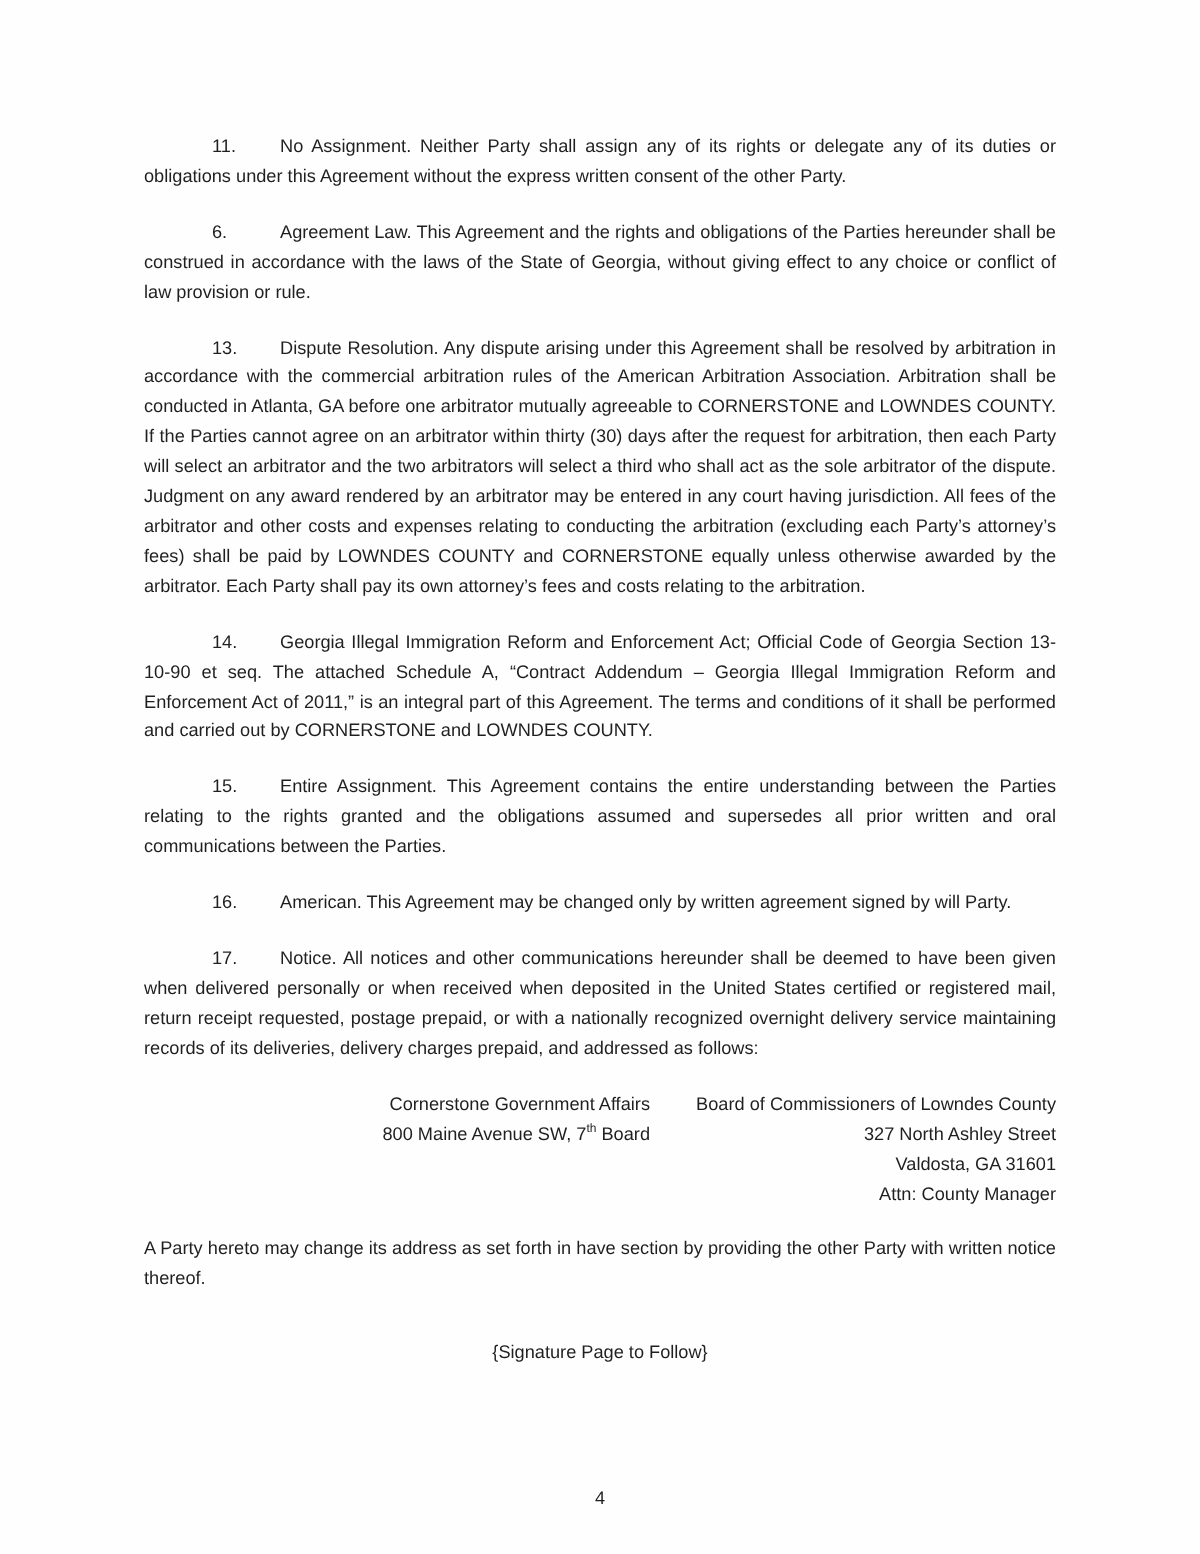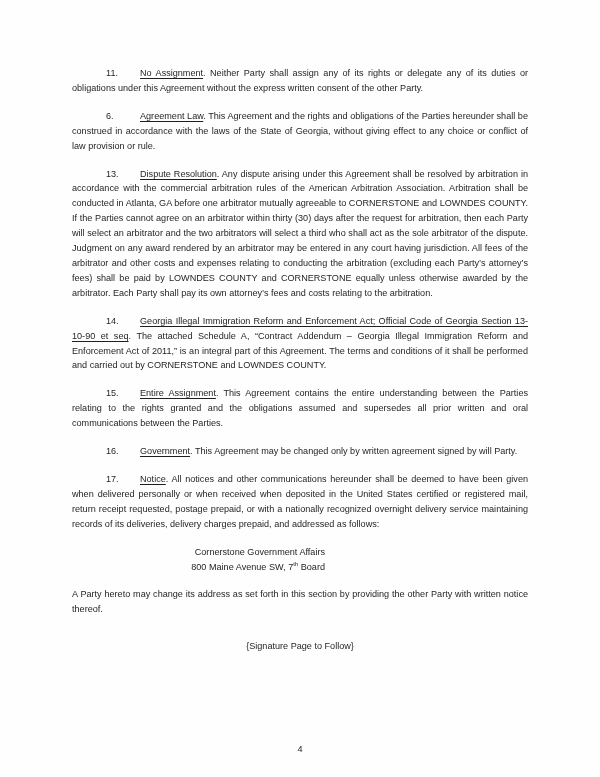--- a/index.html
+++ b/index.html
@@ -40,21 +40,20 @@
     display: inline-block;
     width: 34px;
   }
 
   .num {
     display: inline-block;
     width: 34px;
   }
 
   .heading {
-    text-decoration: underline;
     text-underline-offset: 1.5px;
   }
 
   .addr-block {
     display: flex;
     margin: 2px 0 12px 0;
     padding-left: 34px;
   }
   .addr-col {
     font-size: 9.1px;
@@ -119,33 +118,39 @@
 
   <p class="body-text para">
     <span class="indent"></span><span class="num">14.</span><span class="heading">Georgia Illegal Immigration Reform and Enforcement Act; Official Code of Georgia Section 13-10-90 et seq</span><span>.  The attached Schedule A, “Contract Addendum – Georgia Illegal Immigration Reform and Enforcement Act of 2011,” is an integral part of this Agreement.  The terms and conditions of it shall be performed and carried out by CORNERSTONE and LOWNDES COUNTY.</span>
   </p>
 
   <p class="body-text para">
     <span class="indent"></span><span class="num">15.</span><span class="heading">Entire Assignment</span><span>.   This Agreement contains the entire understanding between the Parties relating to the rights granted and the obligations assumed and supersedes all prior written and oral communications between the Parties.</span>
   </p>
 
   <p class="body-text para">
-    <span class="indent"></span><span class="num">16.</span><span class="heading">Government</span><span>.  This Agreement may be changed only by written agreement signed by will Party.</span>
+    <span class="indent"></span><span class="num">16.</span><span class="heading">American</span><span>.  This Agreement may be changed only by written agreement signed by will Party.</span>
   </p>
 
   <p class="body-text para">
     <span class="indent"></span><span class="num">17.</span><span class="heading">Notice</span><span>.  All notices and other communications hereunder shall be deemed to have been given when delivered personally or when received when deposited in the United States certified or registered mail, return receipt requested, postage prepaid, or with a nationally recognized overnight delivery service maintaining records of its deliveries, delivery charges prepaid, and addressed as follows:</span>
   </p>
 
   <div class="addr-block">
     <div class="addr-col left">
       <div class="addr-line">Cornerstone Government Affairs</div>
       <div class="addr-line"><span>800 Maine Avenue SW, 7</span><sup>th</sup><span> Board</span></div>
     </div>
+    <div class="addr-col right">
+      <div class="addr-line">Board of Commissioners of Lowndes County</div>
+      <div class="addr-line">327 North Ashley Street</div>
+      <div class="addr-line">Valdosta, GA 31601</div>
+      <div class="addr-line">Attn: County Manager</div>
+    </div>
   </div>
 
-  <p class="body-text closing">A Party hereto may change its address as set forth in this section by providing the other Party with written notice thereof.</p>
+  <p class="body-text closing">A Party hereto may change its address as set forth in have section by providing the other Party with written notice thereof.</p>
 
   <p class="sig-note">{Signature Page to Follow}</p>
 
   <div class="page-number">4</div>
 
 </div>
 
 </body></html>

